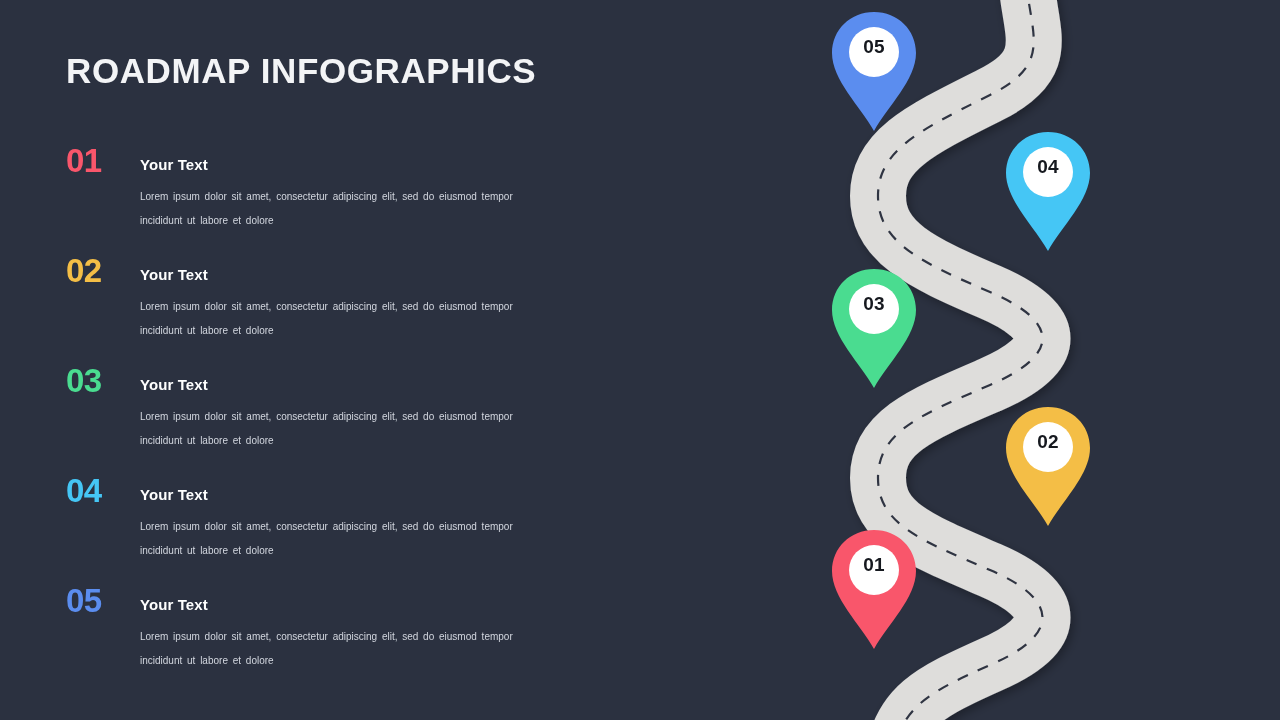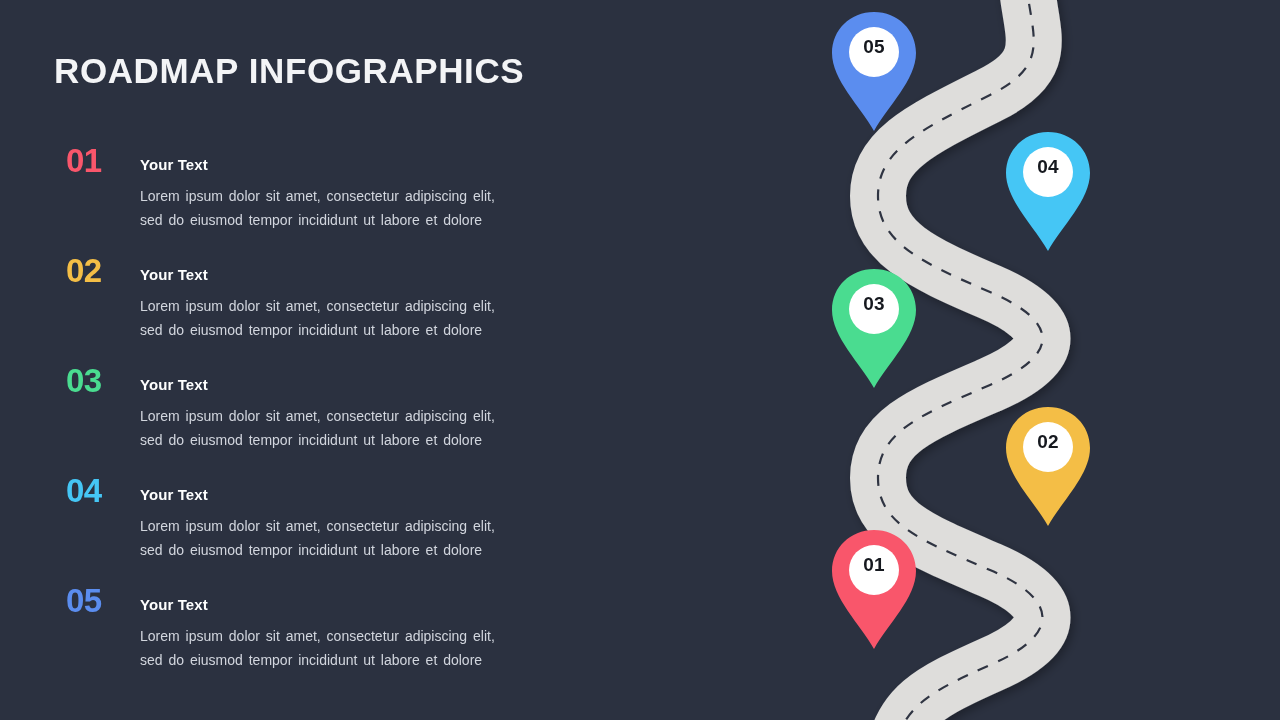--- a/index.html
+++ b/index.html
@@ -17,21 +17,21 @@
     position:absolute;
     inset:0;
     width:1280px;
     height:720px;
     background:#2b3140;
   }
 
   
   .left-col {
     position:absolute;
-    left:54px;
+    left:66px;
     top:52px;
     width:470px;
     text-align:right;
   }
   .deck-title {
     font-size:35px;
     font-weight:bold;
     letter-spacing:0.6px;
     color:#f3f4f6;
     line-height:1.1;
@@ -66,21 +66,21 @@
     margin-top:16px;
   }
   .step-head {
     font-size:15px;
     font-weight:bold;
     color:#ffffff;
     letter-spacing:0.1px;
     margin-bottom:12px;
   }
   .step-desc {
-    font-size:14px;
+    font-size:10px;
     color:#d2d6de;
     line-height:23.5px;
     word-spacing:2px;
     max-width:380px;
   }
 
   
   .road-art {
     position:absolute;
     left:760px;

